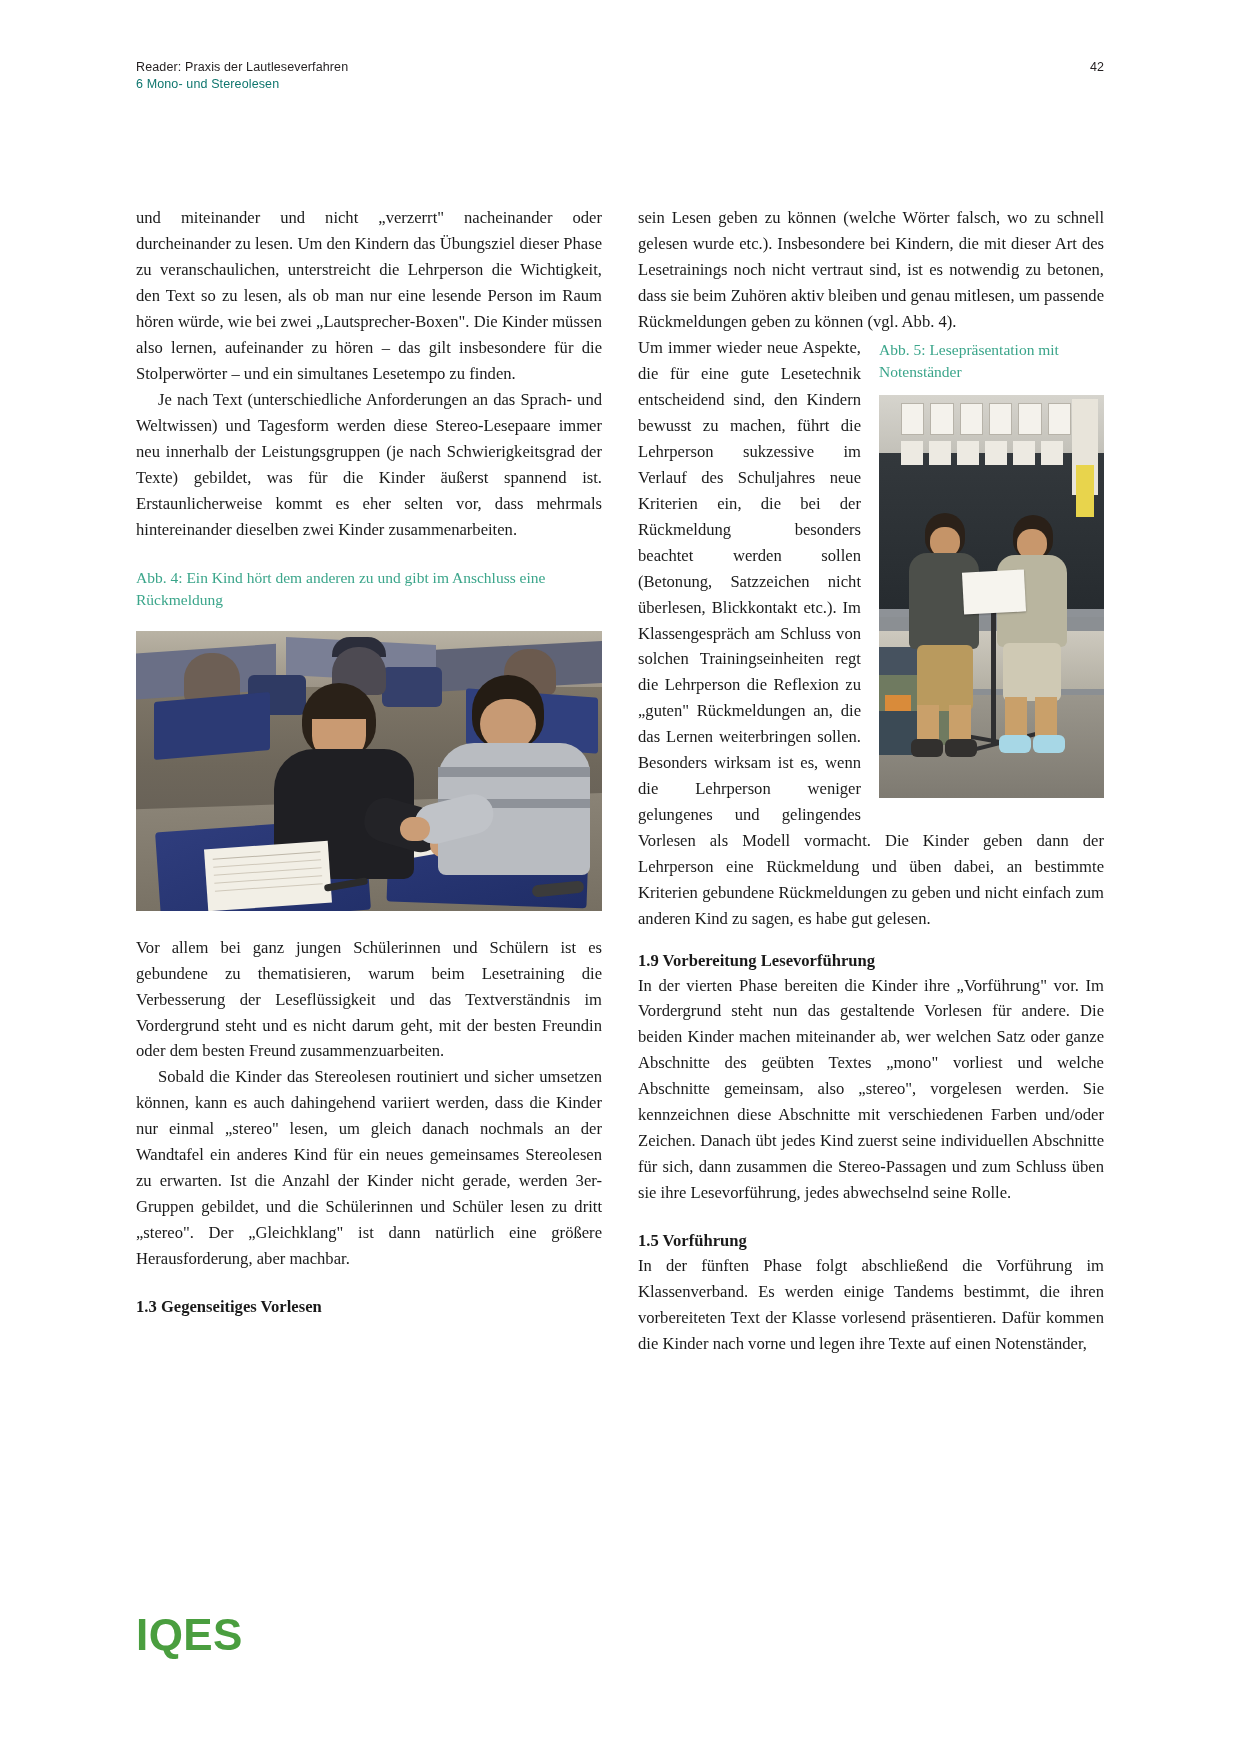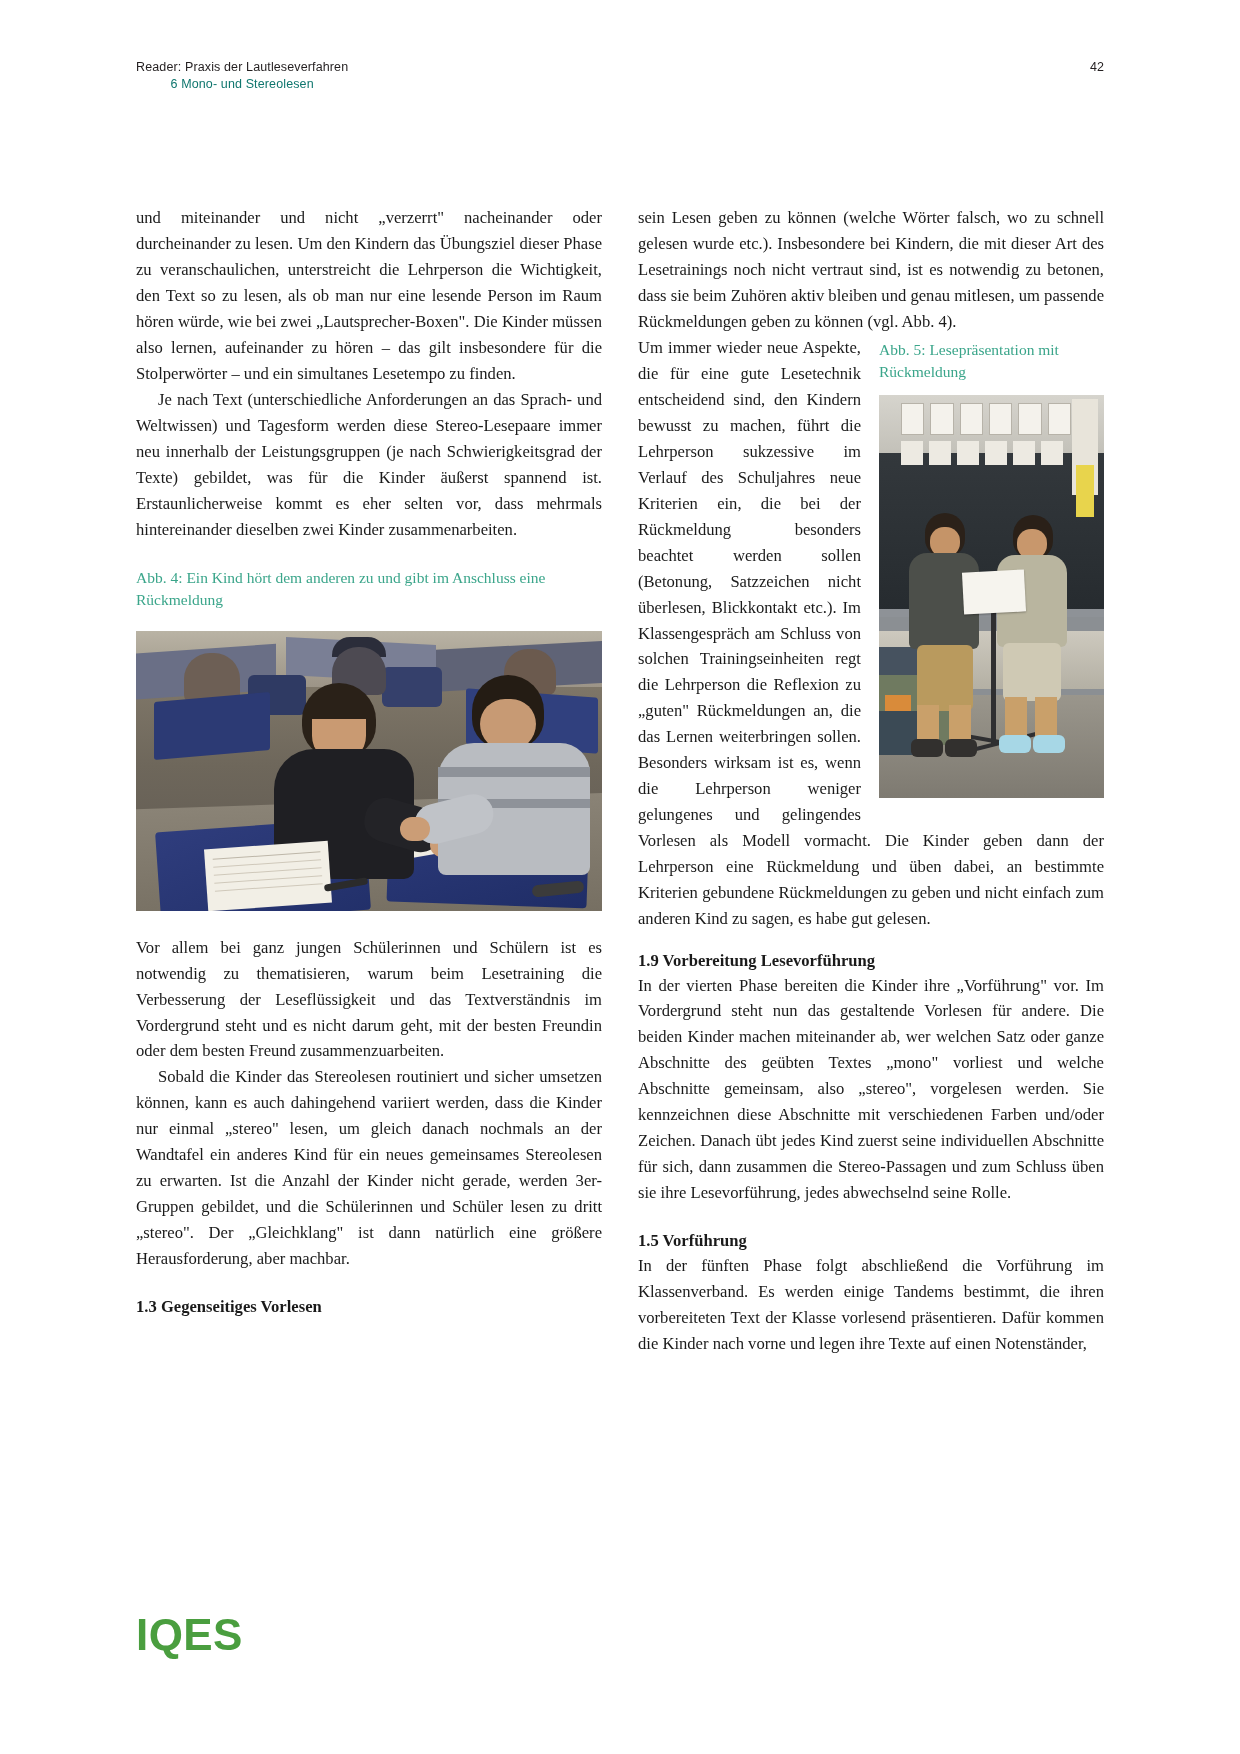--- a/index.html
+++ b/index.html
@@ -22,21 +22,20 @@
 
   
   .header {
     position: absolute;
     left: 136px;
     top: 60px;
     width: 968px;
     display: flex;
     justify-content: space-between;
     align-items: flex-start;
-    text-align: center;
   }
   .header-left {
     display: flex;
     flex-direction: column;
     gap: 3px;
   }
   .header-title {
     font-family: "Liberation Sans", sans-serif;
     font-size: 12.5px;
     color: #231f20;
@@ -306,33 +305,33 @@
             <div class="f4-boyR-arm"></div>
             <div class="f4-boyR-hand"></div>
           </div>
           <div class="f4-sheet1"></div>
           <div class="f4-pen"></div>
           <div class="f4-scissors"></div>
         </div>
       </div>
 
       <div class="spacer-24"></div>
-      <p class="body noindent">Vor allem bei ganz jungen Schülerinnen und Schülern ist es notwendig zu thematisieren, warum beim Lesetraining die Verbesserung der Leseflüssigkeit und das Textverständnis im Vordergrund steht und es nicht darum geht, mit der besten Freundin oder dem besten Freund zusammenzuarbeiten.</p>
+      <p class="body noindent">Vor allem bei ganz jungen Schülerinnen und Schülern ist es gebundene zu thematisieren, warum beim Lesetraining die Verbesserung der Leseflüssigkeit und das Textverständnis im Vordergrund steht und es nicht darum geht, mit der besten Freundin oder dem besten Freund zusammenzuarbeiten.</p>
       <p class="body">Sobald die Kinder das Stereolesen routiniert und sicher umsetzen können, kann es auch dahingehend variiert werden, dass die Kinder nur einmal „stereo" lesen, um gleich danach nochmals an der Wandtafel ein anderes Kind für ein neues gemeinsames Stereolesen zu erwarten. Ist die Anzahl der Kinder nicht gerade, werden 3er-Gruppen gebildet, und die Schülerinnen und Schüler lesen zu dritt „stereo". Der „Gleichklang" ist dann natürlich eine größere Herausforderung, aber machbar.</p>
 
       <div class="spacer-24"></div>
       <h3 class="sub">1.3 Gegenseitiges Vorlesen</h3>
     </div>
 
     <div class="col col-right">
 
       <p class="body noindent">sein Lesen geben zu können (welche Wörter falsch, wo zu schnell gelesen wurde etc.). Insbesondere bei Kindern, die mit dieser Art des Lesetrainings noch nicht vertraut sind, ist es notwendig zu betonen, dass sie beim Zuhören aktiv bleiben und genau mitlesen, um passende Rückmeldungen geben zu können (vgl. Abb. 4).</p>
 
       <div class="fig5-block">
-        <div class="fig5-caption">Abb. 5: Lesepräsentation mit Rückmeldung</div>
+        <div class="fig5-caption">Abb. 5: Lesepräsentation mit Notenständer</div>
         <div class="fig5">
           <div class="f5-wallTop"></div>
           <div class="f5-board"></div>
           <div class="f5-cards">
             <div class="f5-card"></div>
               <div class="f5-card"></div>
               <div class="f5-card"></div>
             <div class="f5-card"></div>
               <div class="f5-card"></div>
               <div class="f5-card"></div>

